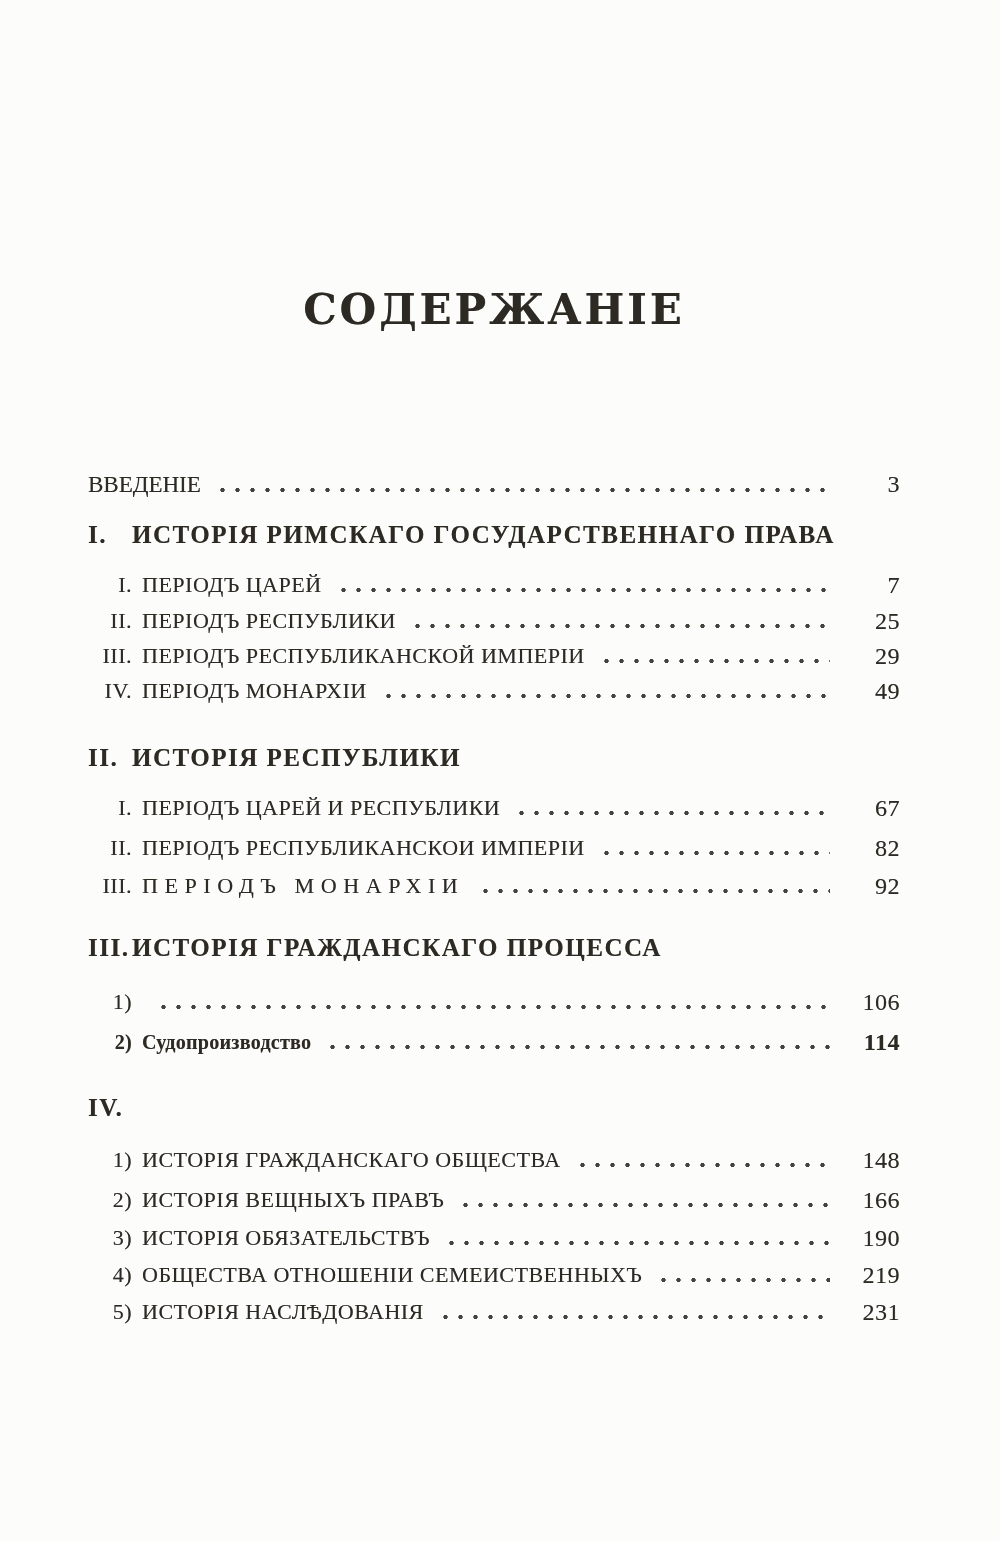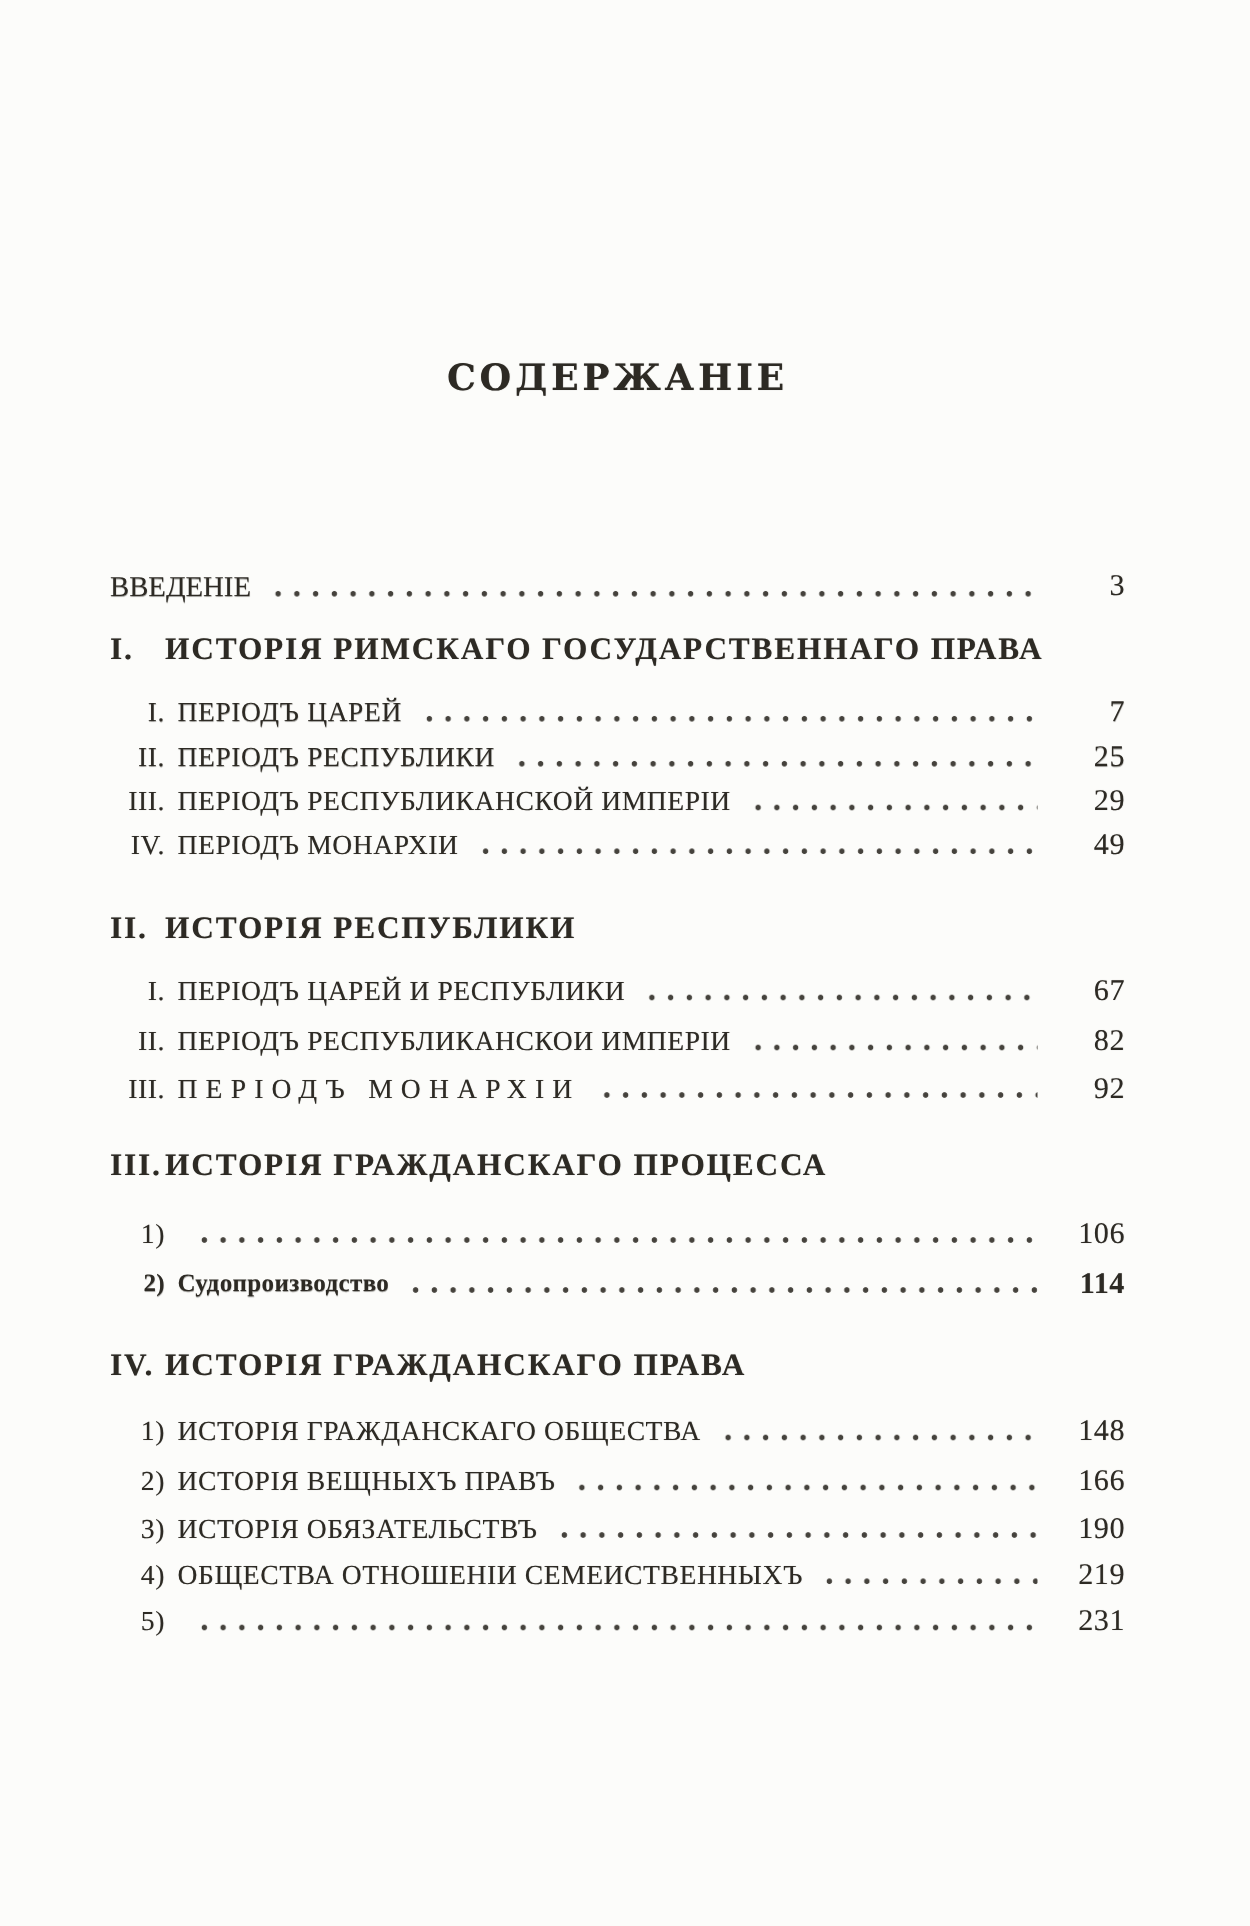--- a/index.html
+++ b/index.html
@@ -13,21 +13,21 @@
     height: 1541px;
     background: #fcfcfa;
     font-family: "DejaVu Serif", "Liberation Serif", serif;
     color: #2d2a24;
     overflow: hidden;
   }
   .title {
     margin: 0 100px 0 88px;
     padding-top: 285px;
     text-align: center;
-    font-size: 29px;
+    font-size: 42px;
     font-weight: bold;
     letter-spacing: 3px;
     text-shadow: 0.2px 0.2px 0.6px rgba(45,42,36,0.5);
   }
   .toc {
     margin: 0 100px 0 88px; 
   }
   .r {
     display: flex;
     align-items: flex-end;
@@ -143,21 +143,20 @@
     </div>
     <div class="r e bl" style="margin-top:14px">
       <span class="idx">2)</span>
       <span class="label">Судопроизводство</span>
       <span class="leader"></span>
       <span class="pg">114</span>
     </div>
 
     <div class="r h" style="margin-top:37px">
       <span class="idx">IV.</span>
-      <span class="label">ИСТОРІЯ ГРАЖДАНСКАГО ПРАВА</span>
     </div>
 
     <div class="r e" style="margin-top:24px">
       <span class="idx">1)</span>
       <span class="label">ИСТОРІЯ ГРАЖДАНСКАГО ОБЩЕСТВА</span>
       <span class="leader"></span>
       <span class="pg">148</span>
     </div>
     <div class="r e" style="margin-top:14px">
       <span class="idx">2)</span>
@@ -172,18 +171,19 @@
       <span class="pg">190</span>
     </div>
     <div class="r e" style="margin-top:11px">
       <span class="idx">4)</span>
       <span class="label">ОБЩЕСТВА ОТНОШЕНІИ СЕМЕИСТВЕННЫХЪ</span>
       <span class="leader"></span>
       <span class="pg">219</span>
     </div>
     <div class="r e" style="margin-top:11px">
       <span class="idx">5)</span>
+      <span class="label">ИСТОРІЯ НАСЛѢДОВАНІЯ</span>
       <span class="leader"></span>
       <span class="pg">231</span>
     </div>
 
   </div>
 </div>
 
 </body></html>

